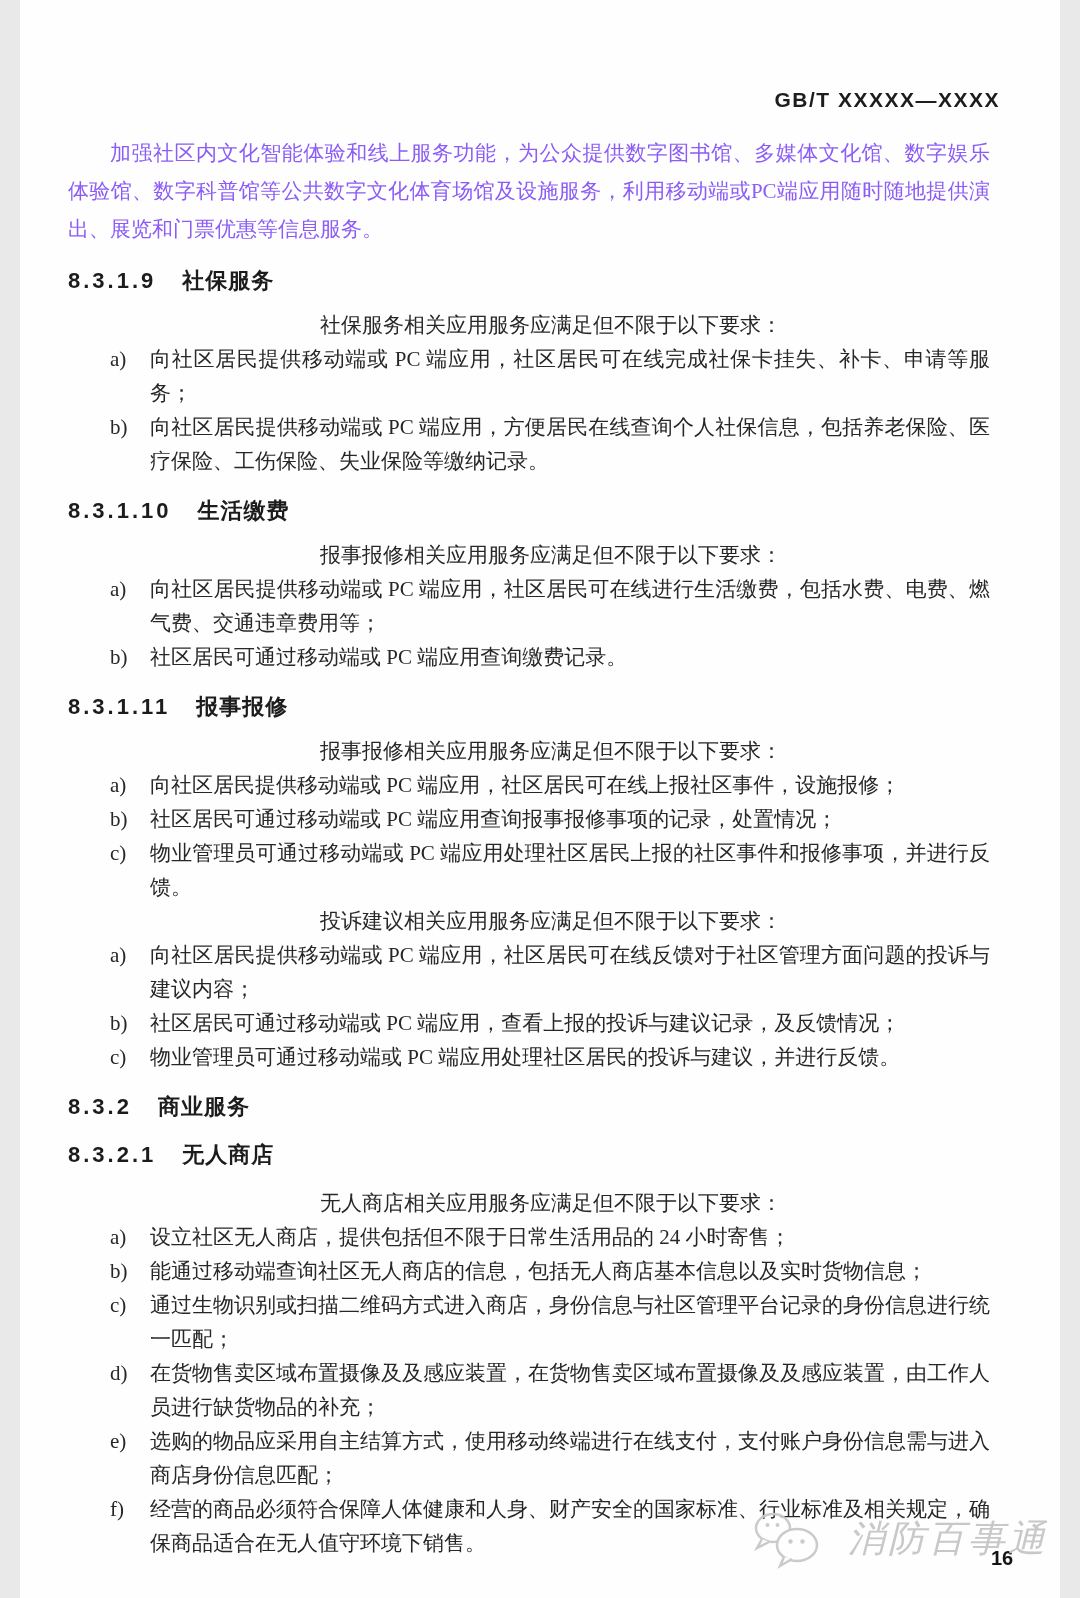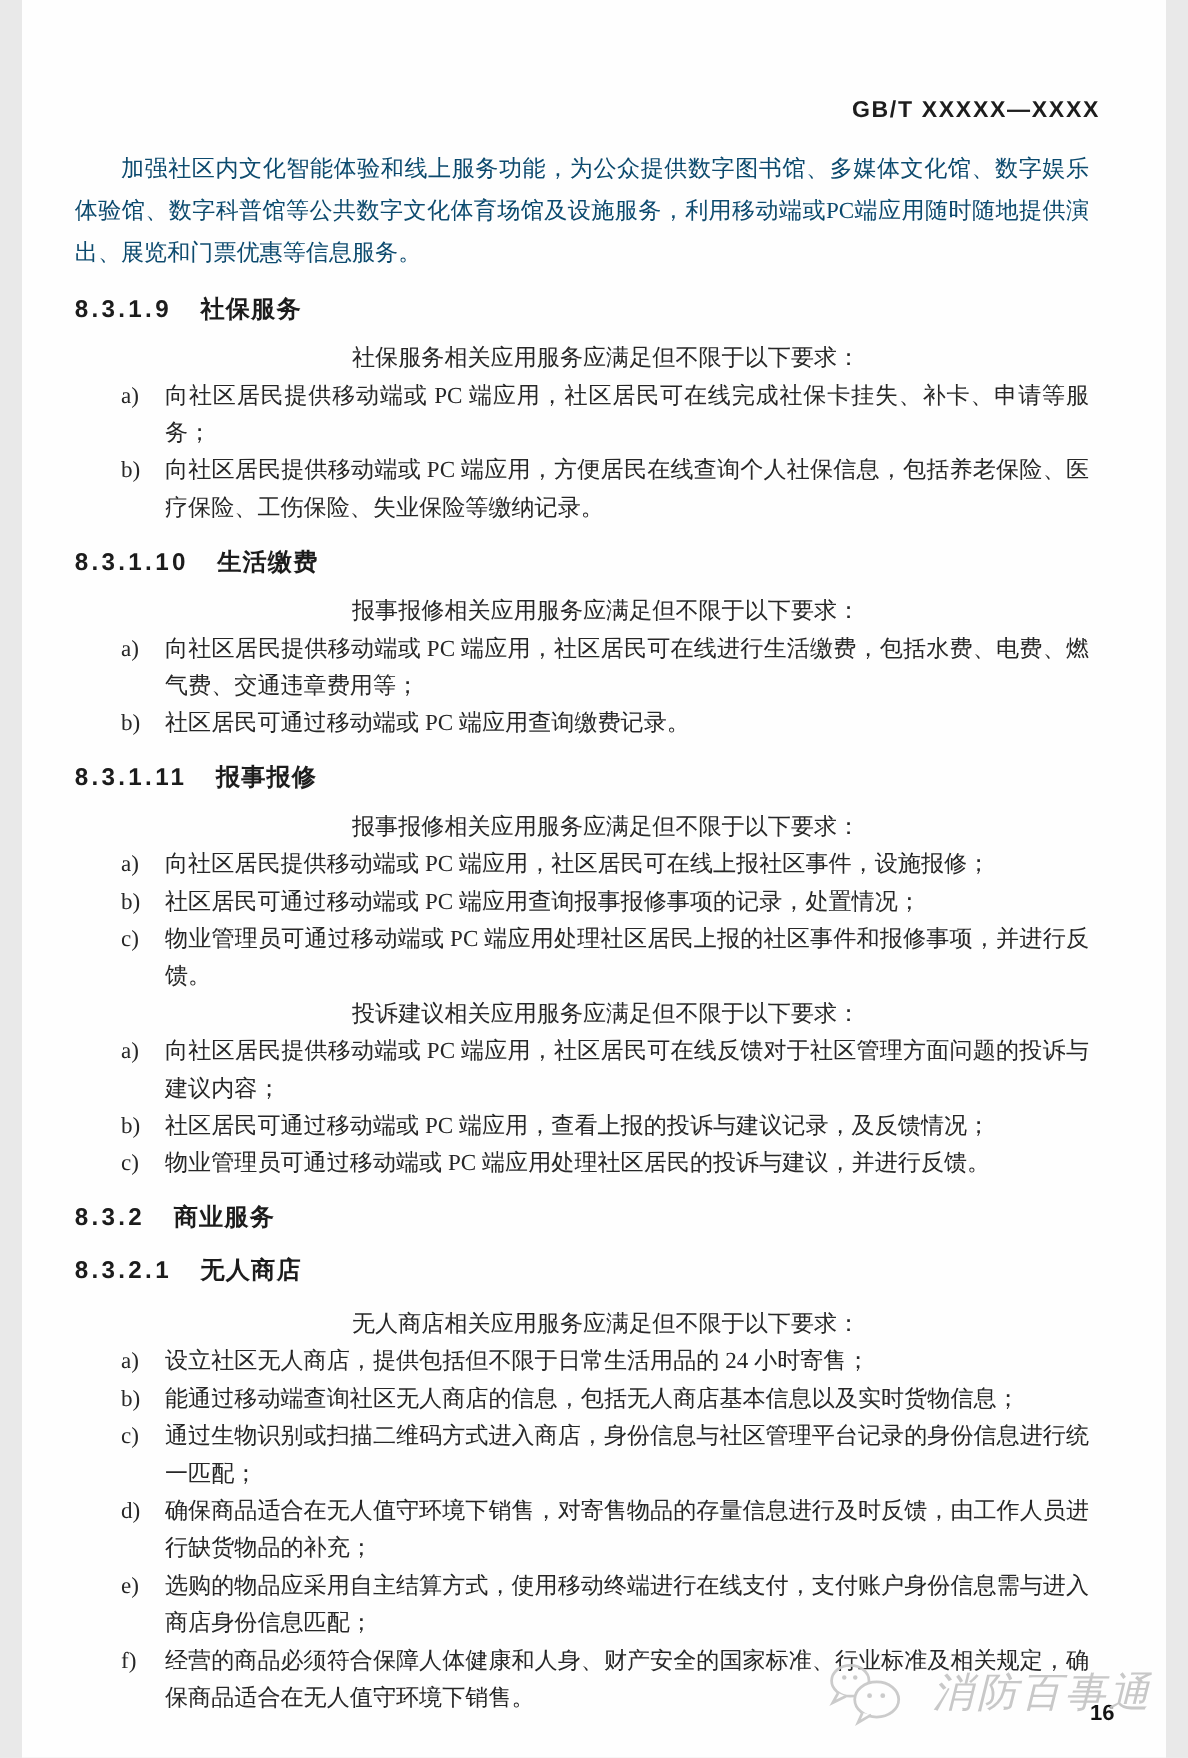--- a/index.html
+++ b/index.html
@@ -10,21 +10,21 @@
     color:#282828;
   }
   .doc-header {
     position:absolute; top:88px; right:60px;
     font-family:"Liberation Sans","DejaVu Sans",sans-serif;
     font-weight:700; font-size:21px; letter-spacing:1.5px; color:#1d1d1d;
   }
   .content { position:absolute; top:134px; left:48px; right:70px; }
   .para {
     margin:0; font-size:21px; line-height:38px;
-    text-indent:2em; text-align:justify; color:#0c4a6e;
+    text-indent:2em; text-align:justify; color:#8b5cf6;
   }
   .sec-heading {
     display:flex; align-items:center;
     margin:18px 0 12px 0;
     font-family:"Liberation Sans","DejaVu Sans",sans-serif;
     font-size:22px; font-weight:700; line-height:30px; color:#1c1c1c;
   }
   .sec-num { letter-spacing:3px; margin-right:26px; white-space:nowrap; }
   .sec-title { letter-spacing:1px; }
   .sec-intro { margin:0 0 0 44px; font-size:21px; line-height:34px; color:#272727;text-align:center; }
@@ -156,21 +156,21 @@
         <li class="req-item">
           <span class="req-marker">b)</span>
           <span class="req-text">能通过移动端查询社区无人商店的信息，包括无人商店基本信息以及实时货物信息；</span>
         </li>
         <li class="req-item">
           <span class="req-marker">c)</span>
           <span class="req-text">通过生物识别或扫描二维码方式进入商店，身份信息与社区管理平台记录的身份信息进行统一匹配；</span>
         </li>
         <li class="req-item">
           <span class="req-marker">d)</span>
-          <span class="req-text">确保商品适合在无人值守环境下销售，对寄售物品的存量信息进行及时反馈，由工作人员进行缺货物品的补充；</span>
+          <span class="req-text">在货物售卖区域布置摄像及及感应装置，在货物售卖区域布置摄像及及感应装置，由工作人员进行缺货物品的补充；</span>
         </li>
         <li class="req-item">
           <span class="req-marker">e)</span>
           <span class="req-text">选购的物品应采用自主结算方式，使用移动终端进行在线支付，支付账户身份信息需与进入商店身份信息匹配；</span>
         </li>
         <li class="req-item">
           <span class="req-marker">f)</span>
           <span class="req-text">经营的商品必须符合保障人体健康和人身、财产安全的国家标准、行业标准及相关规定，确保商品适合在无人值守环境下销售。</span>
         </li>
       </ol>

